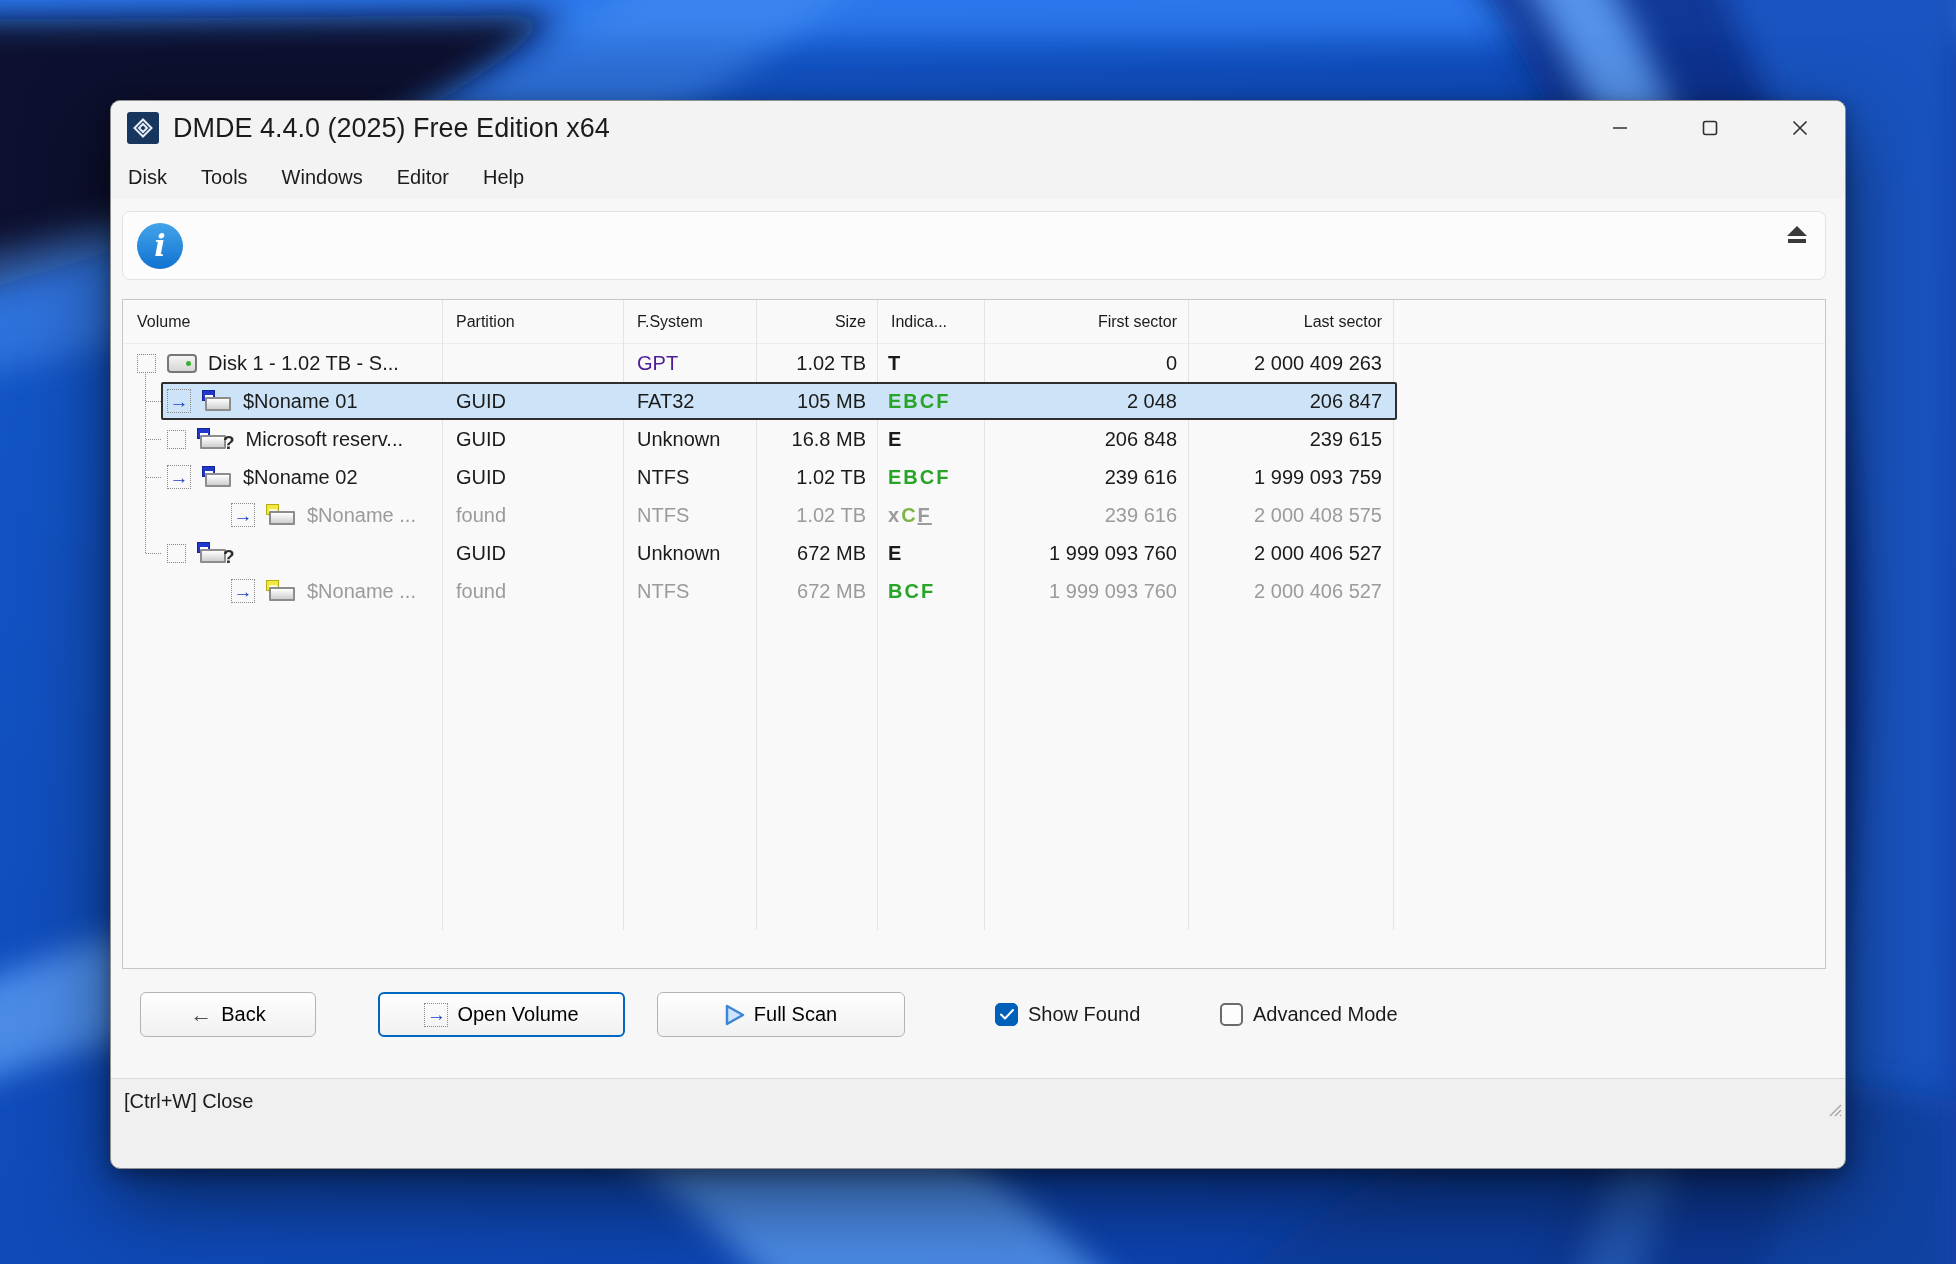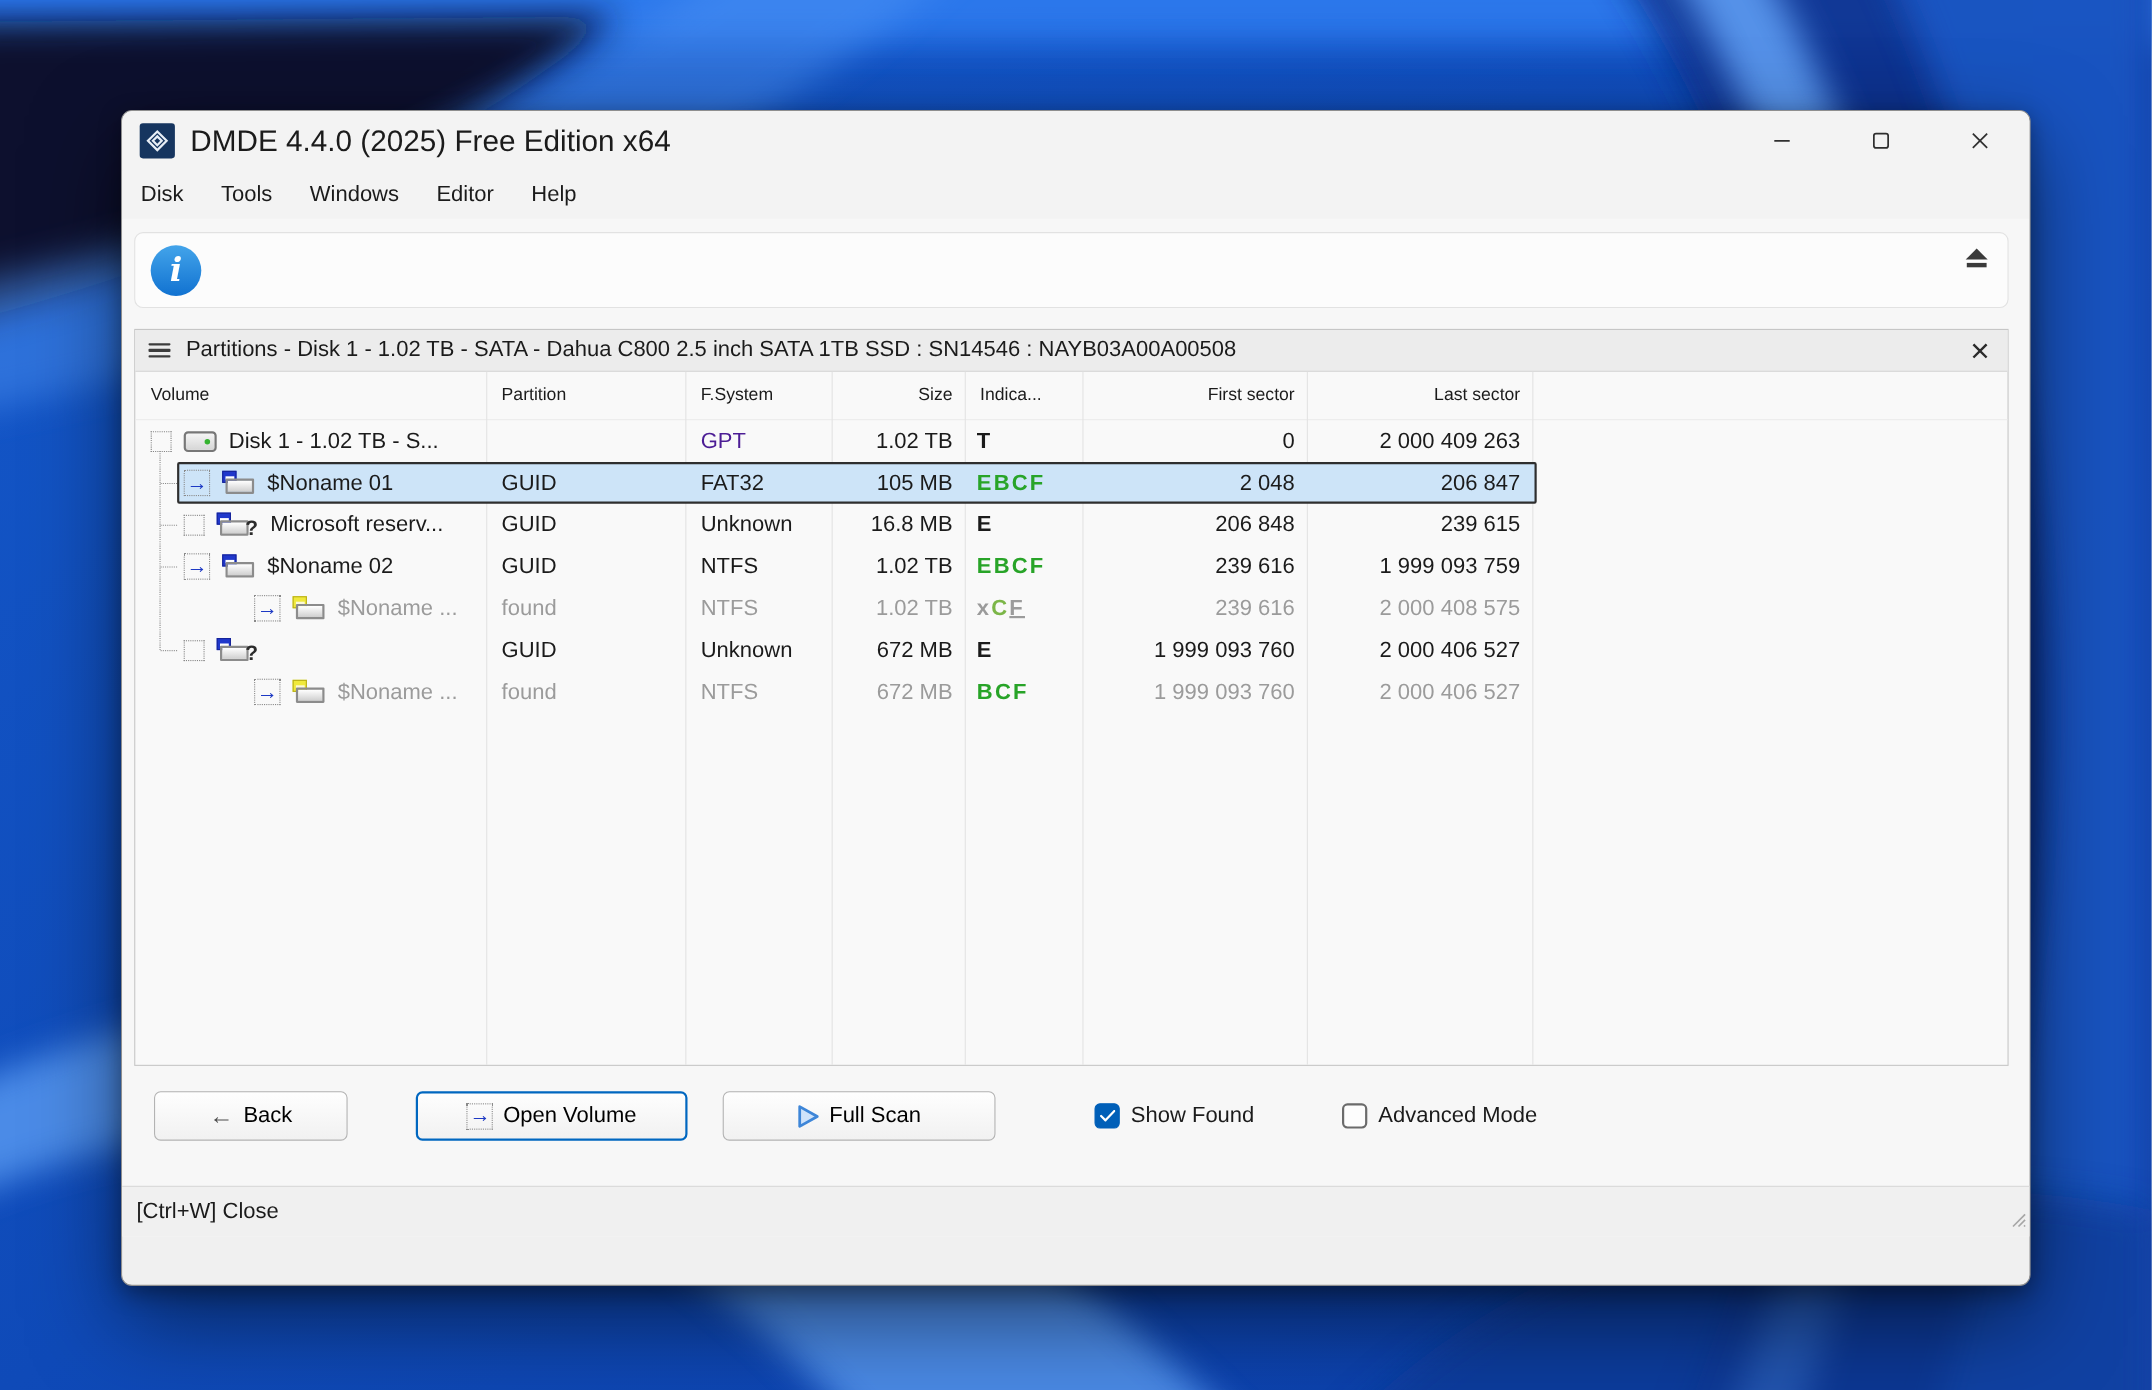--- a/index.html
+++ b/index.html
@@ -177,33 +177,20 @@
       <div class="info-icon">i</div>
       <div class="eject-btn">
         <svg width="24" height="20" viewBox="0 0 24 20">
           <path d="M12 2 L22 12 H2 Z" fill="#3a3a3a"></path>
             <rect x="3" y="15" width="18" height="4" fill="#3a3a3a"></rect>
         </svg>
       </div>
     </div>
 
     <div class="panel">
-      <div class="panel-header">
-        <div class="hamburger">
-            <i></i>
-            <i></i>
-            <i></i>
-          </div>
-        <div class="panel-title">Partitions - Disk 1 - 1.02 TB - SATA - Dahua C800 2.5 inch SATA 1TB SSD : SN14546 : NAYB03A00A00508</div>
-        <div class="panel-close">
-          <svg width="16" height="16" viewBox="0 0 16 16">
-              <path d="M2 2 L14 14 M14 2 L2 14" stroke="#2b2b2b" stroke-width="2.2"></path>
-            </svg>
-        </div>
-      </div>
 
       <div class="table-area">
         <div class="vsep" style="left:319px"></div>
           <div class="vsep" style="left:500px"></div>
         <div class="vsep" style="left:633px"></div>
           <div class="vsep" style="left:754px"></div>
         <div class="vsep" style="left:861px"></div>
           <div class="vsep" style="left:1065px"></div>
         <div class="vsep" style="left:1270px"></div>
         <div class="thead" id="thead">

